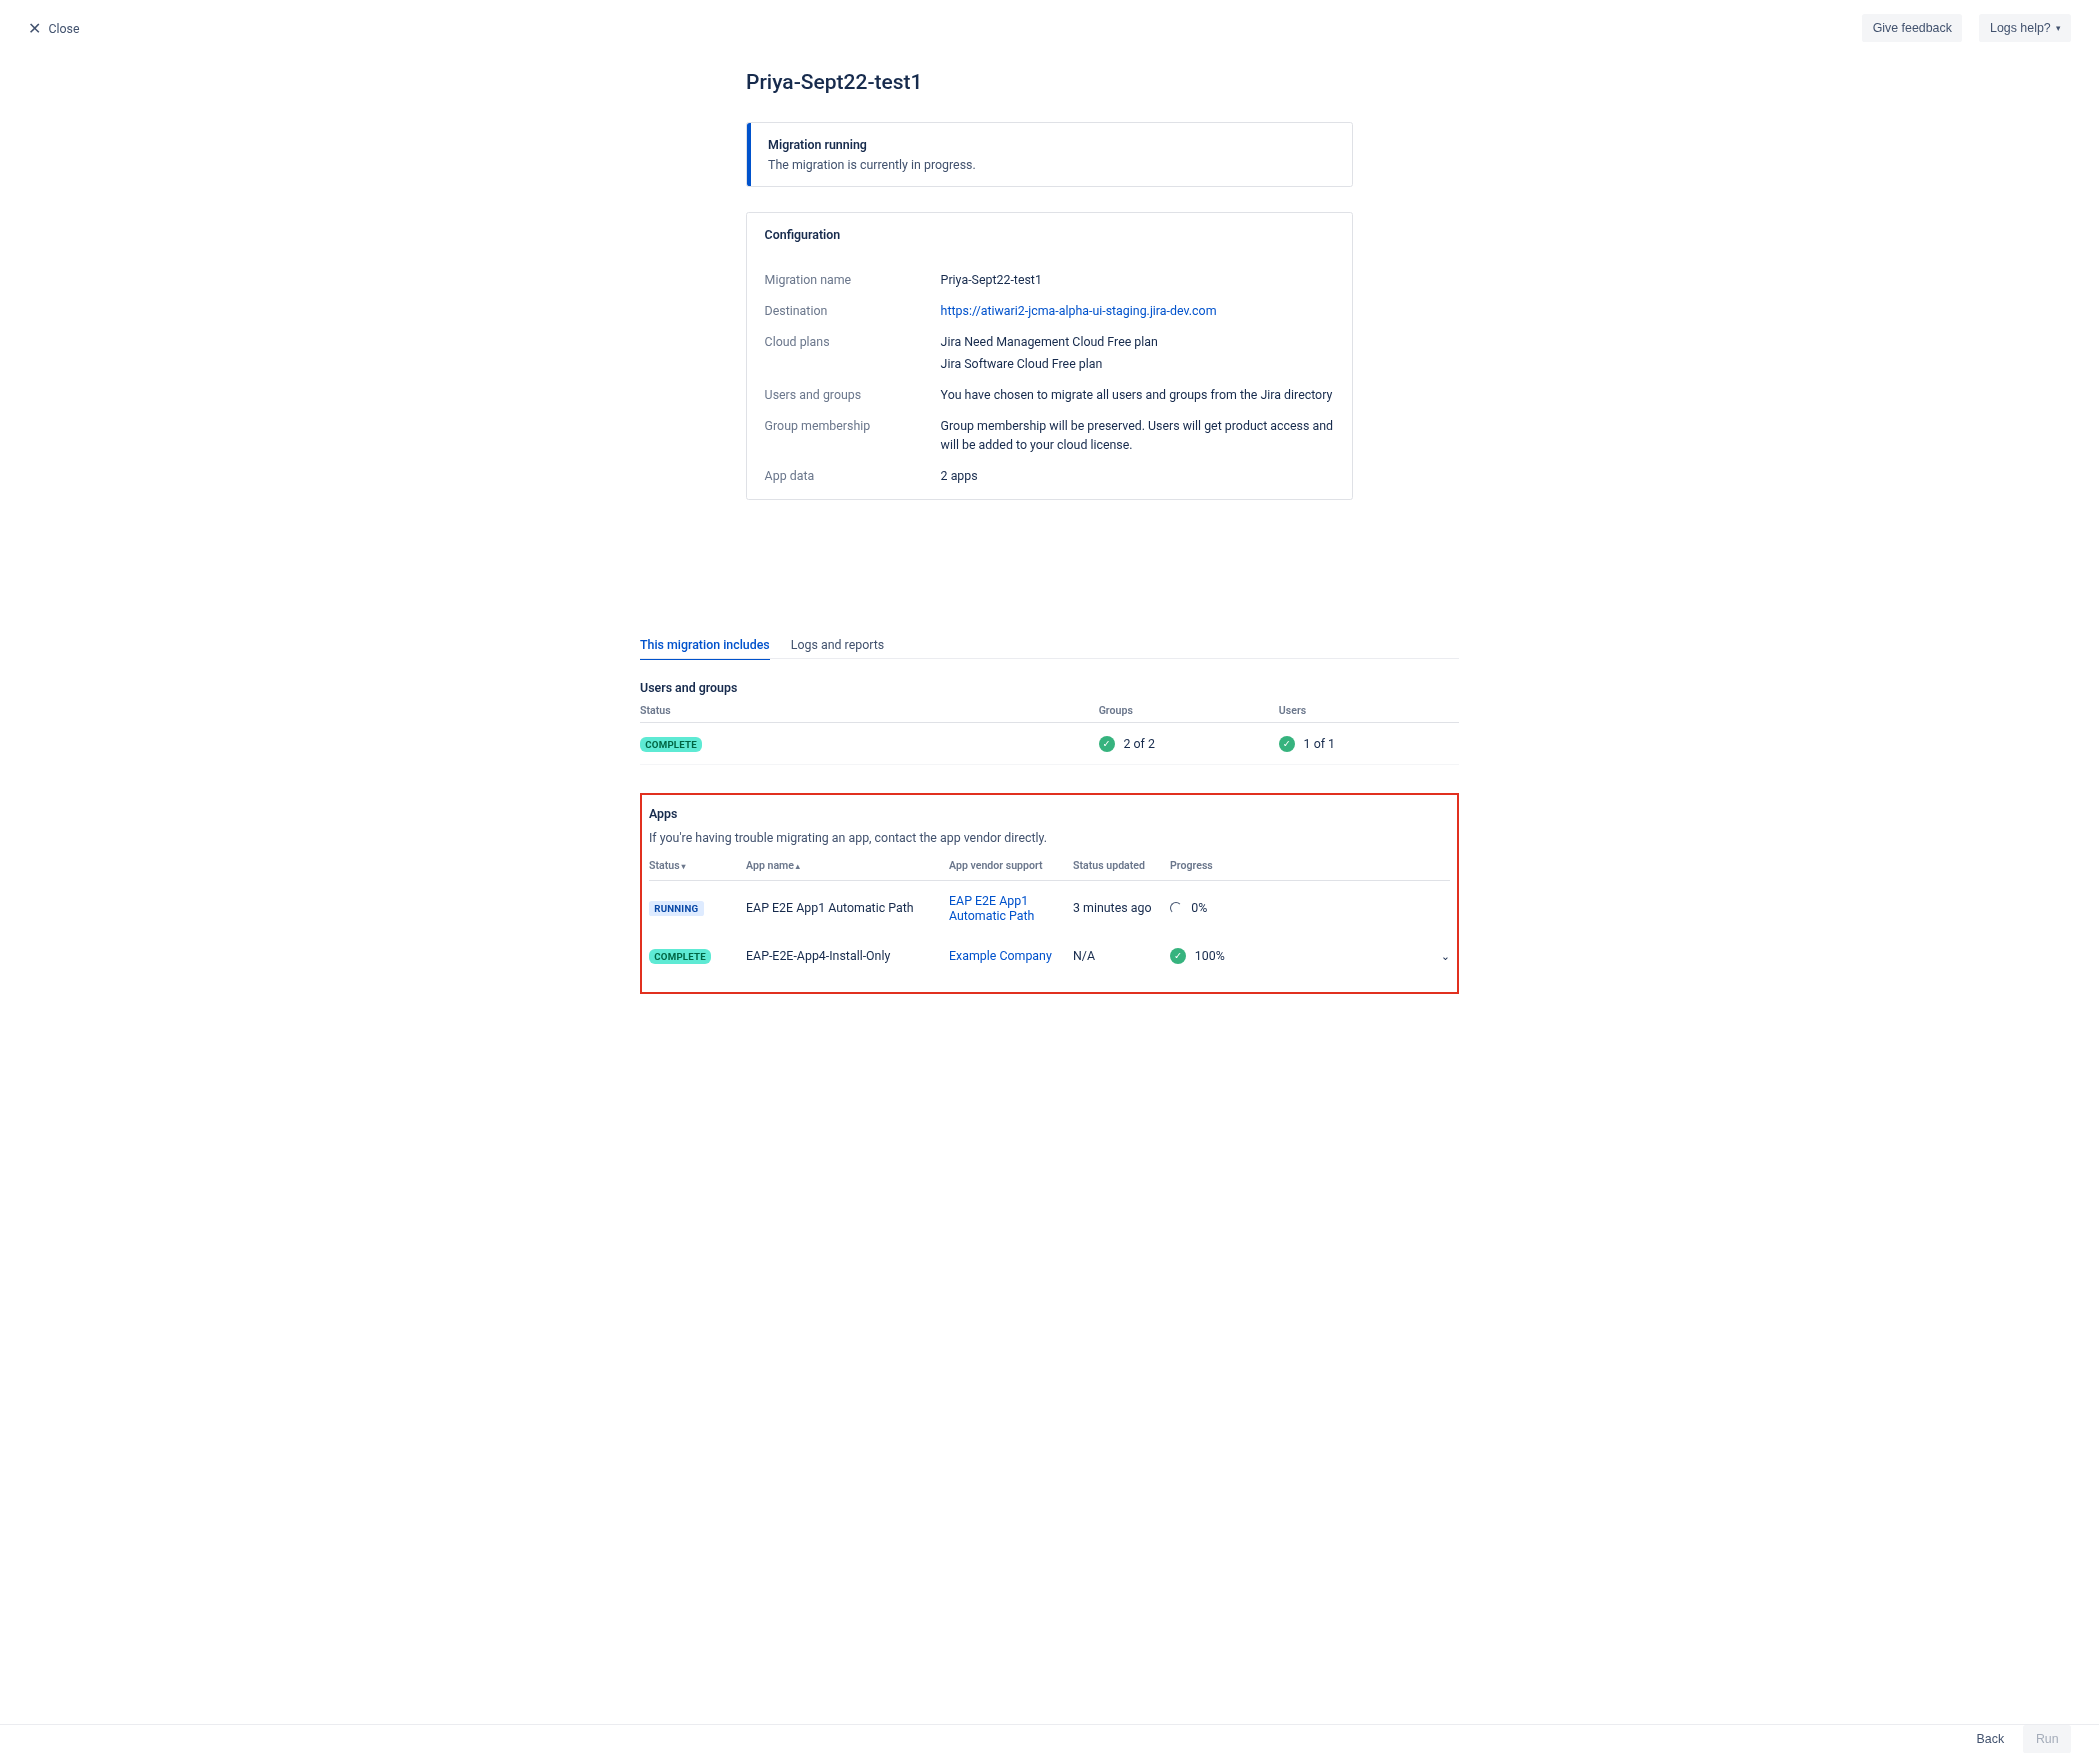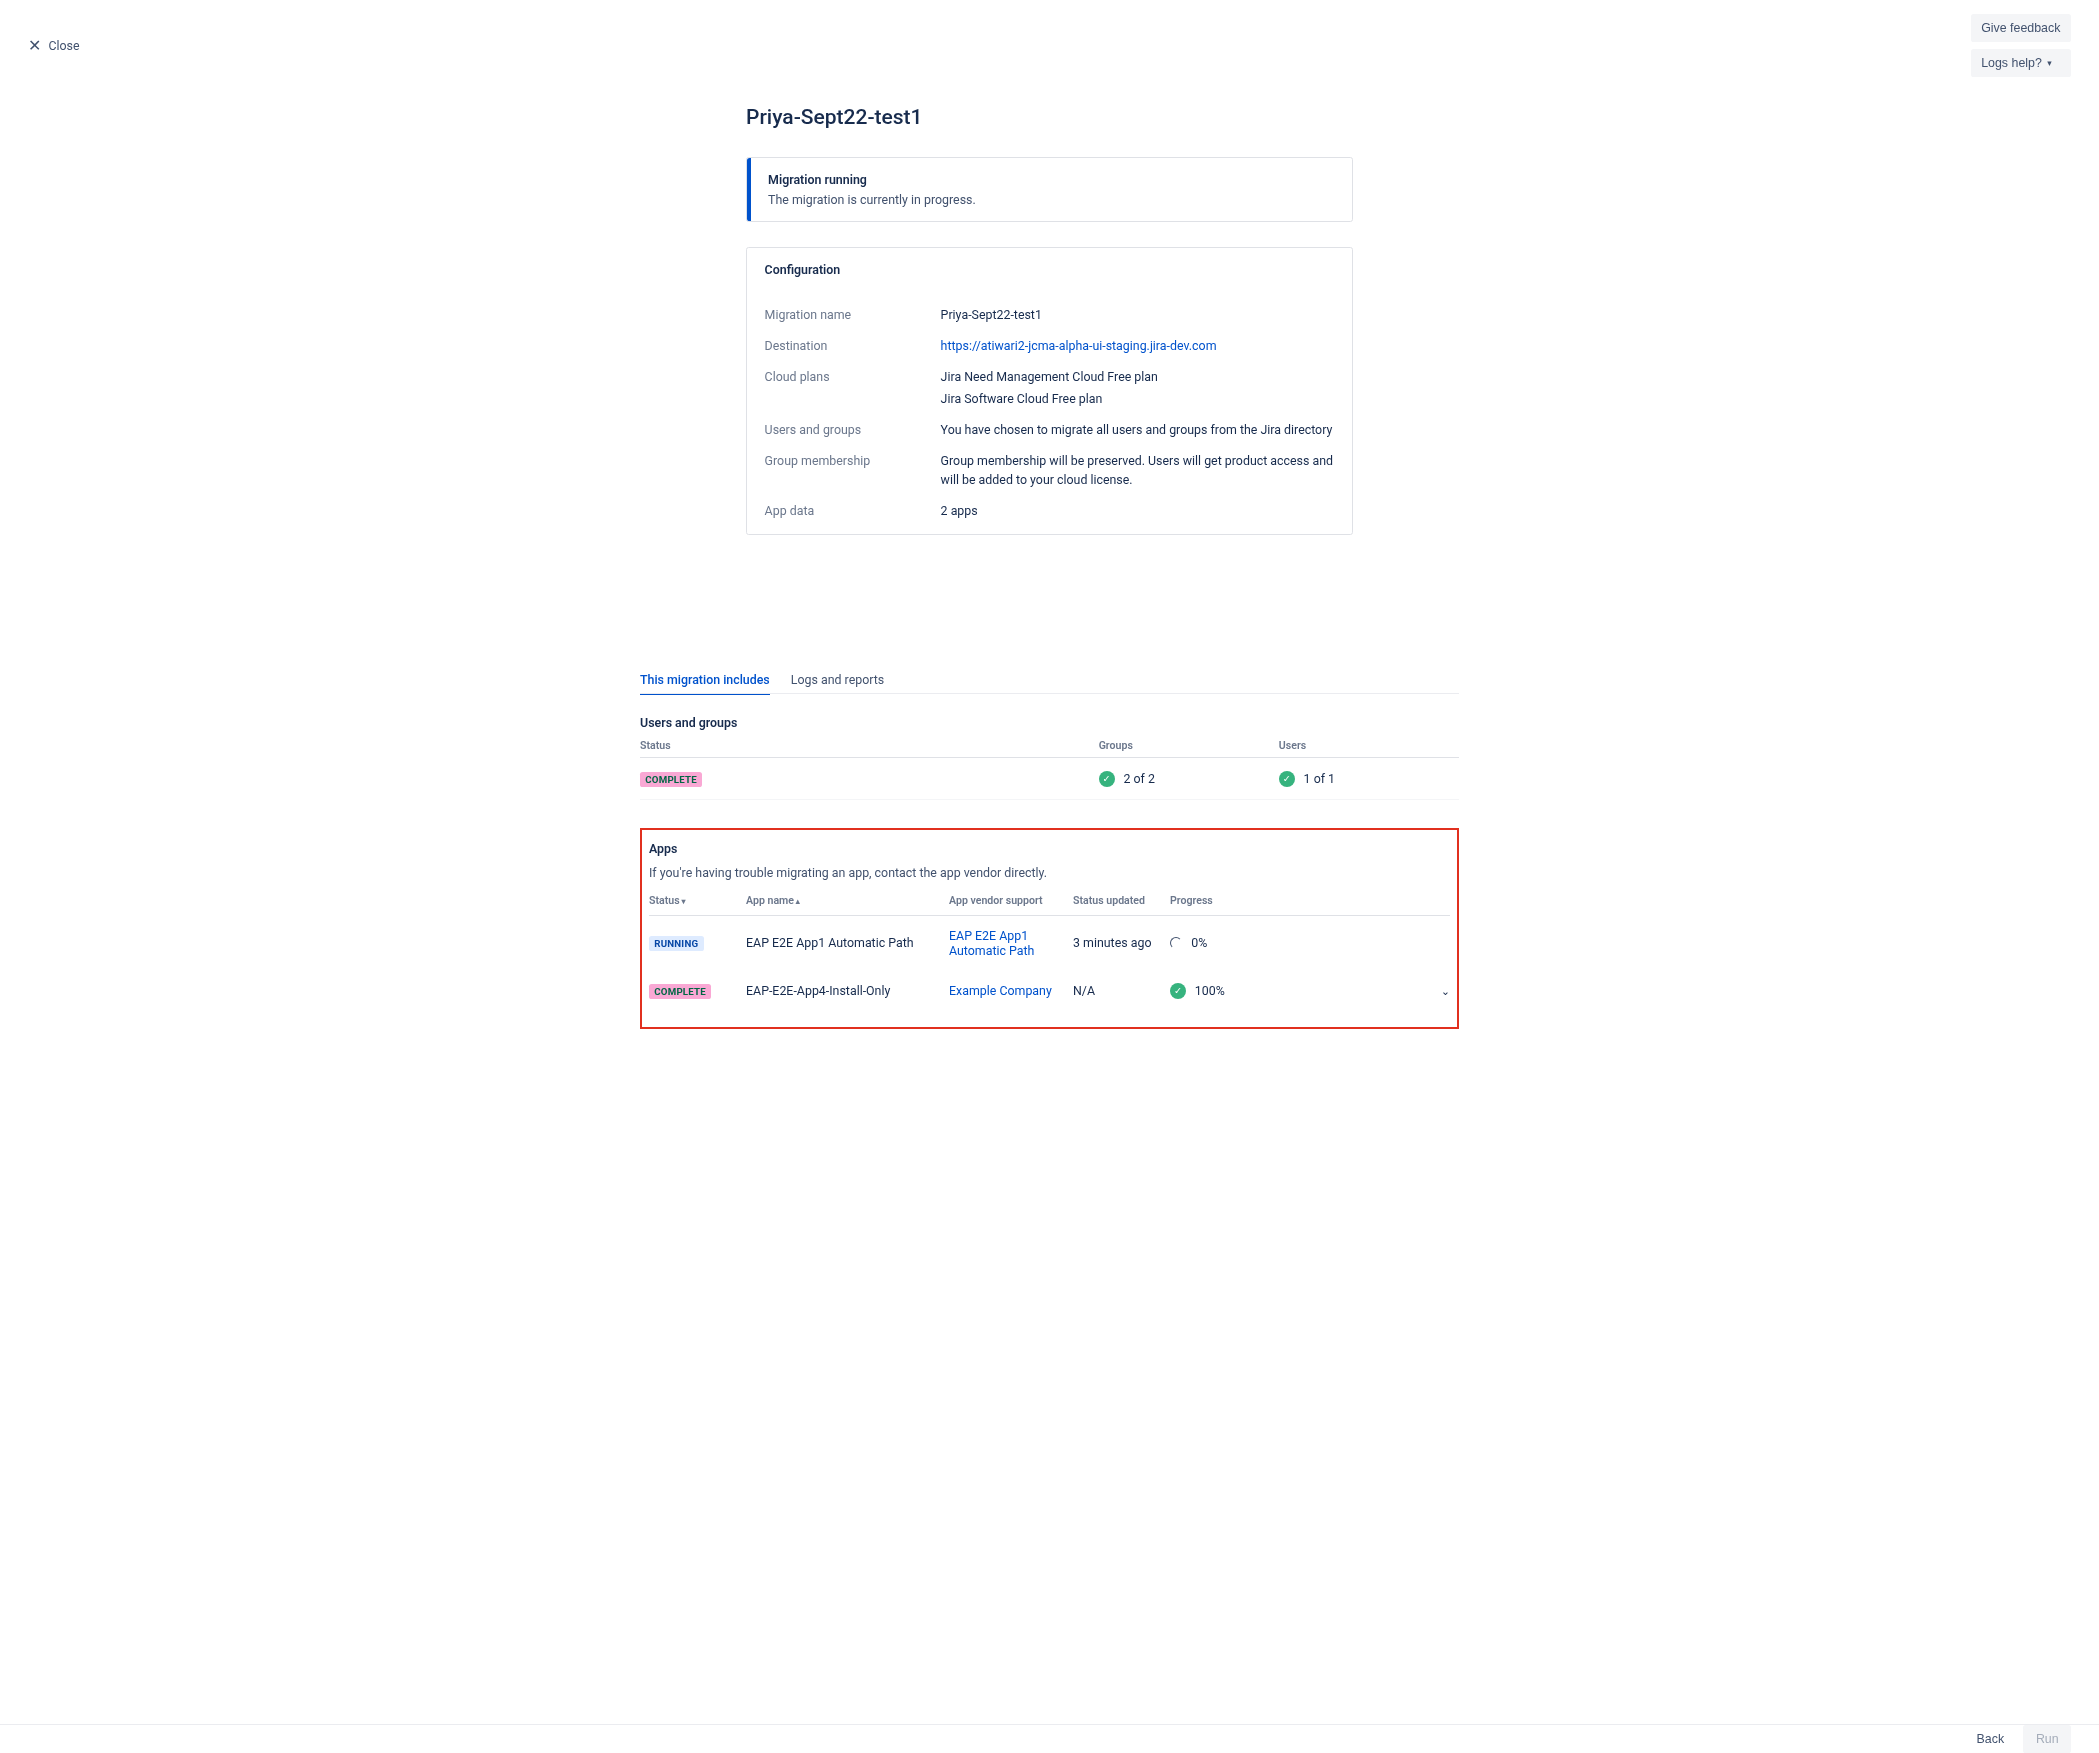--- a/index.html
+++ b/index.html
@@ -23,22 +23,21 @@
     cursor: pointer;
     color: #42526e;
     font-size: 12.4px;
   }
   .close-x {
     font-size: 16px;
     font-weight: 300;
   }
   .top-right {
     display: flex;
-    gap: 7px;
-    flex-direction: column;
+    gap: 17px;
   }
   .btn-subtle {
     background: #f4f5f7;
     border: none;
     border-radius: 2.6px;
     padding: 7px 10.6px;
     font-size: 12.4px;
     color: #42526e;
     cursor: pointer;
     display: flex;
@@ -161,21 +160,21 @@
   .col-groups { width: 22%; display: flex; align-items: center; gap: 8.8px; }
   .col-users { width: 22%; display: flex; align-items: center; gap: 8.8px; }
   .badge {
     display: inline-block;
     font-size: 9.7px;
     font-weight: 700;
     padding: 1.8px 5.3px;
     border-radius: 2.6px;
     letter-spacing: 0.2px;
   }
-  .badge-complete { background: #f9a8d4; color: #006644; }
+  .badge-complete { background: #5eead4; color: #006644; border-radius: 6px; }
   .badge-running { background: #deebff; color: #0747a6; }
   .check-circle {
     width: 16px;
     height: 16px;
     background: #36b37e;
     border-radius: 50%;
     display: inline-flex;
     align-items: center;
     justify-content: center;
     color: #fff;

